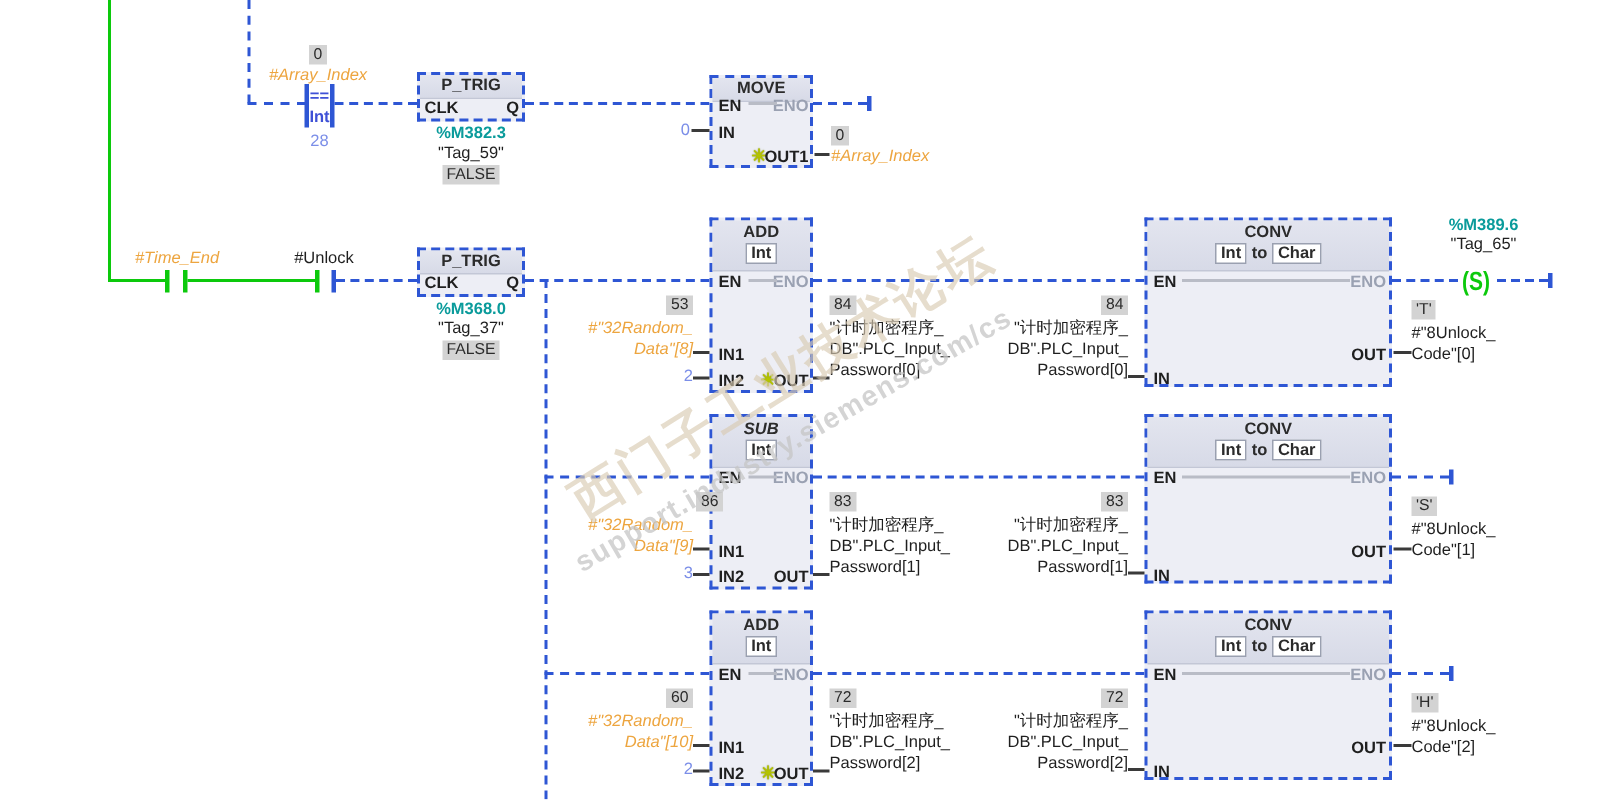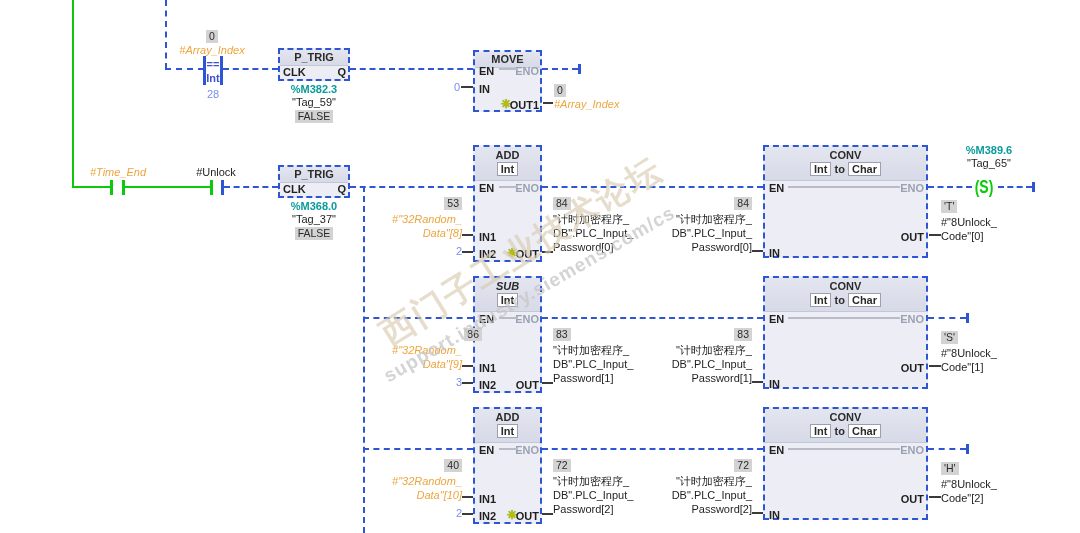--- a/index.html
+++ b/index.html
@@ -222,21 +222,21 @@
       <span class="title" style="top:2px;">ADD</span>
       <span class="title" style="top:16px;"><span class="typebox">Int</span></span>
       <span class="port" style="left:4px;top:35px;">EN</span>
       <span class="port r eno" style="left:31px;top:35px;width:33px;">ENO</span>
       <span class="port" style="left:4px;top:84px;">IN1</span>
       <span class="port" style="left:4px;top:101px;">IN2</span>
       <span class="star" style="left:32px;top:100px;">✳</span>
       <span class="port r" style="left:24px;top:101px;width:40px;">OUT</span>
     </div>
     <div class="enline" style="left:499px;top:186px;width:19px;"></div>
-    <span class="lbl ra" style="left:352px;top:197px;width:110px;"><span class="badge">40</span></span>
+    <span class="lbl ra" style="left:352px;top:197px;width:110px;"><span class="badge">60</span></span>
     <span class="lbl ra orange" style="left:352px;top:213px;width:110px;">#"32Random_</span>
     <span class="lbl ra orange" style="left:352px;top:227px;width:110px;">Data"[10]</span>
     <span class="lbl ra const" style="left:392px;top:245px;width:70px;">2</span>
     <div class="stub" style="left:462px;top:234px;width:11px;"></div>
     <div class="stub" style="left:462px;top:251px;width:11px;"></div>
     <div class="stub" style="left:542px;top:251px;width:11px;"></div>
     <span class="lbl" style="left:553px;top:197px;"><span class="badge">72</span></span>
     <span class="lbl" style="left:553px;top:213px;">"计时加密程序_</span>
     <span class="lbl" style="left:553px;top:227px;">DB".PLC_Input_</span>
     <span class="lbl" style="left:553px;top:241px;">Password[2]</span>

